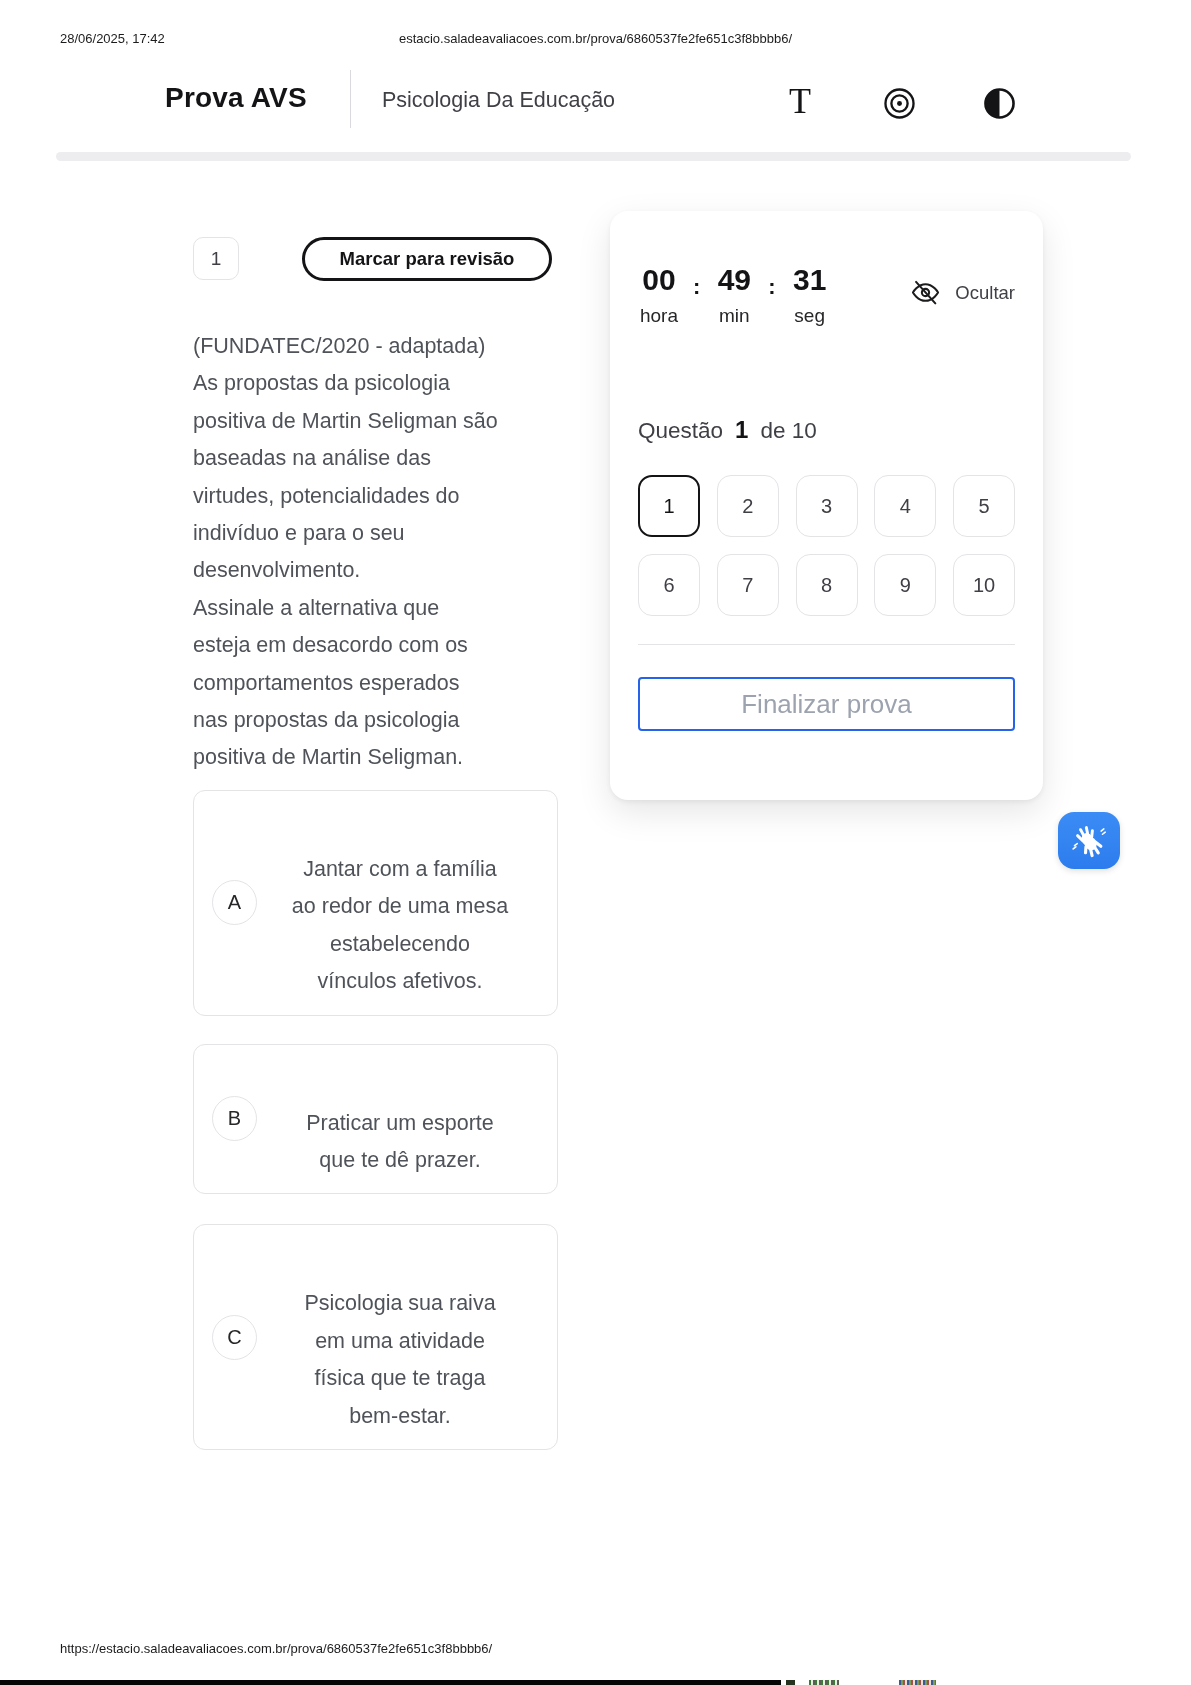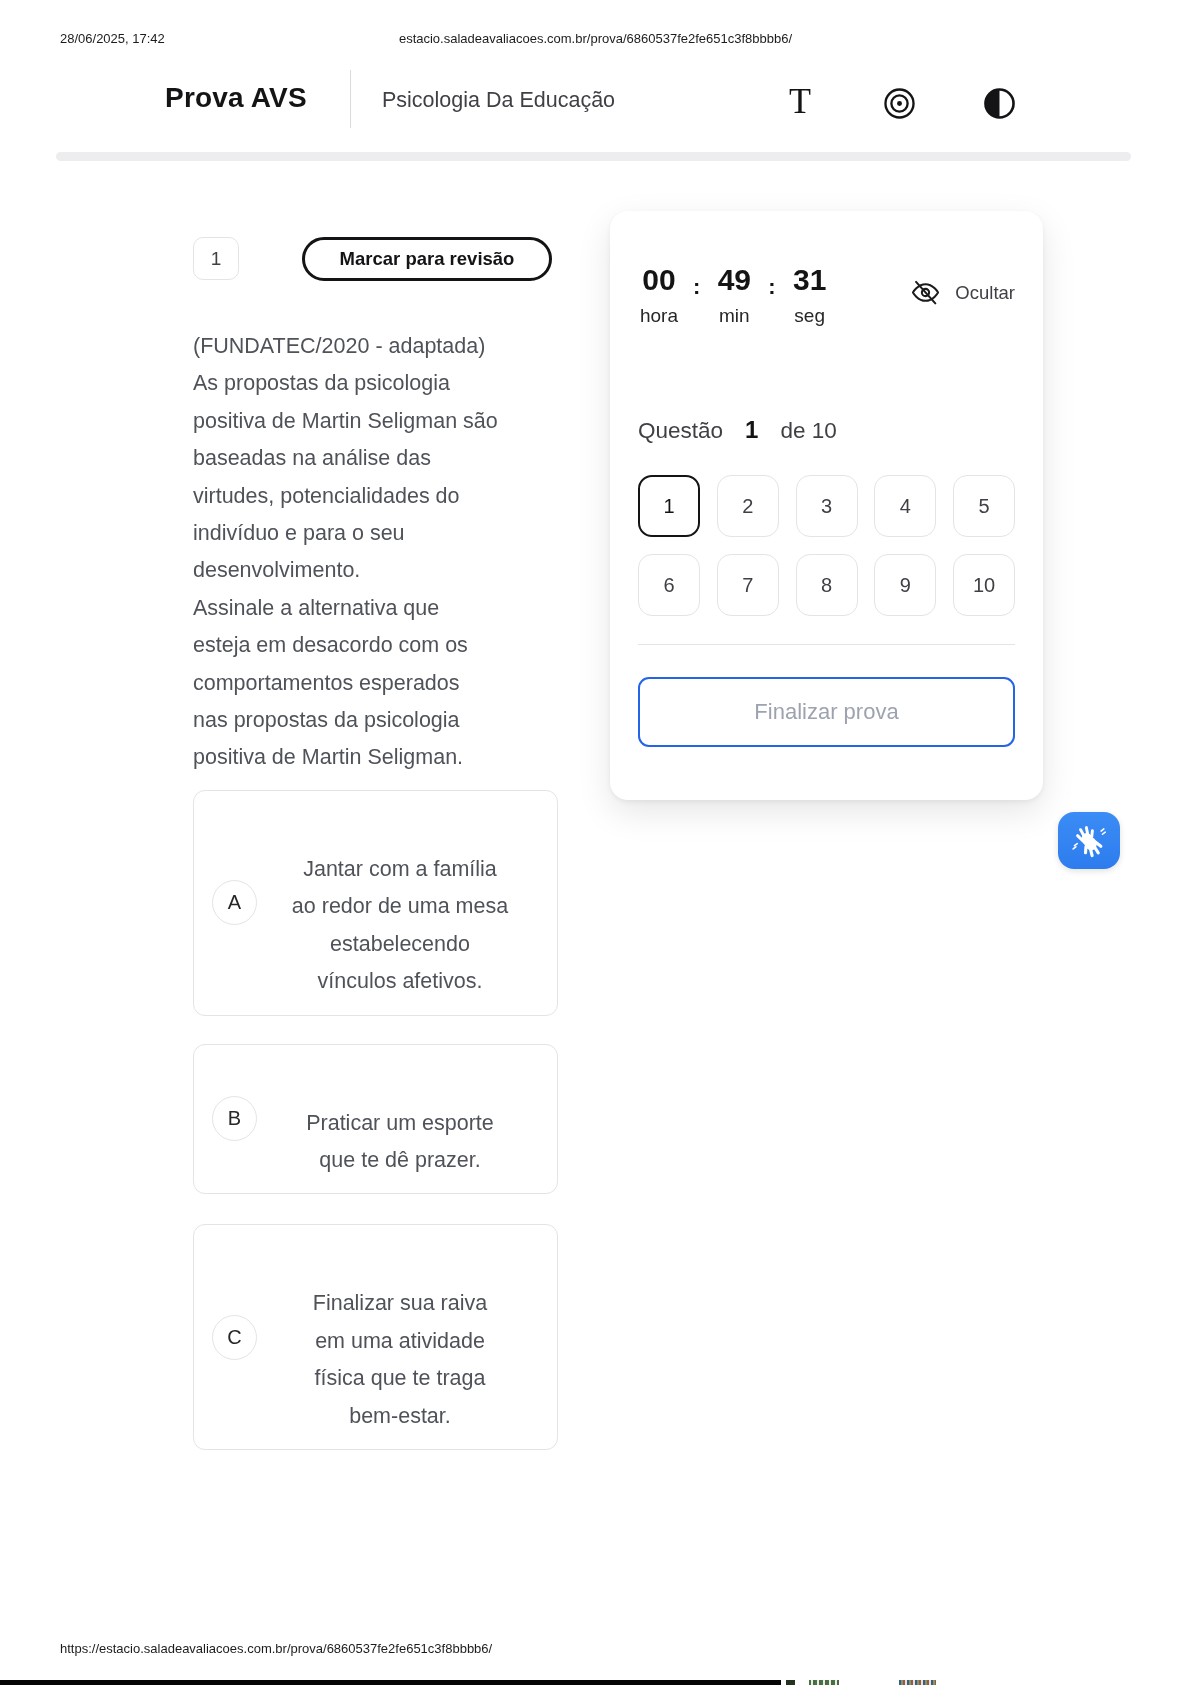--- a/index.html
+++ b/index.html
@@ -55,37 +55,37 @@
     box-shadow:0 2px 5px rgba(0,0,0,.06),0 12px 34px rgba(0,0,0,.10);
     box-sizing:border-box;padding:54px 28px 0;}
   .timer-row{display:flex;align-items:flex-start;}
   .t-group{display:flex;flex-direction:column;align-items:center;min-width:42px;}
   .t-num{font-size:30px;font-weight:700;line-height:1;color:#141417;}
   .t-label{margin-top:10px;font-size:19px;color:#27272a;line-height:22px;}
   .t-colon{font-size:22px;font-weight:700;color:#141417;margin:9px 13px 0;}
   .hide-ctl{margin-left:auto;margin-top:12px;display:flex;align-items:center;gap:11px;
     background:none;border:none;padding:0;cursor:pointer;font-family:inherit;}
   .hide-label{font-size:18.5px;color:#3f3f46;}
-  .progress-line{margin-top:89px;display:flex;align-items:baseline;gap:22px;
+  .progress-line{margin-top:89px;display:flex;align-items:baseline;gap:12px;
     font-size:22.5px;color:#3f3f46;line-height:28px;}
   .progress-current{font-size:24px;font-weight:700;color:#141417;}
   .qgrid{margin-top:30px;display:grid;grid-template-columns:repeat(5,62px);
     justify-content:space-between;row-gap:17px;}
   .qgrid-btn{width:62px;height:62px;box-sizing:border-box;border:1.5px solid #e4e4e7;
     border-radius:14px;background:#fff;font-size:20px;color:#3f3f46;cursor:pointer;
     display:flex;align-items:center;justify-content:center;font-family:inherit;}
   .qgrid-btn.current{border:2.5px solid #141417;color:#141417;}
   .blank-row{margin-top:28px;display:flex;align-items:center;height:22px;}
   .blank-dot{width:13px;height:13px;border:2px solid #9ca3af;border-radius:50%;
     box-sizing:border-box;margin-right:9px;background:#fff;}
   .blank-label{font-size:19px;color:#27272a;}
   .blank-count{font-size:19px;color:#141417;font-weight:700;margin-left:6px;}
   .panel-divider{margin-top:28px;height:1px;background:#e4e4e7;border:none;}
-  .finish-btn{margin-top:24px;width:100%;height:70px;box-sizing:border-box;background:#fff;
-    border:2.5px solid #2563eb;border-radius:11px;font-size:22px;color:#9ca3af;
+  .finish-btn{margin-top:24px;width:100%;height:54px;box-sizing:border-box;background:#fff;
+    border:2.5px solid #2563eb;border-radius:4px;font-size:26px;color:#9ca3af;
     cursor:pointer;font-family:inherit;}
 
   
   .vlibras{left:1058px;top:812px;width:62px;height:57px;border-radius:16px;border:none;
     background:linear-gradient(180deg,#3b8cf5,#2d7cee);cursor:pointer;padding:0;
     display:flex;align-items:center;justify-content:center;box-shadow:0 2px 6px rgba(0,0,0,.12);}
 
   
   .bottom-bar{left:0;top:1680px;width:781px;height:5px;background:#050505;}
   .speck{top:1680px;height:5px;}
@@ -146,21 +146,21 @@
 estabelecendo
 vínculos afetivos.</div>
   </div>
   <div class="option opt-b">
     <div class="opt-badge">B</div>
     <div class="opt-text">Praticar um esporte
 que te dê prazer.</div>
   </div>
   <div class="option opt-c">
     <div class="opt-badge">C</div>
-    <div class="opt-text">Finalizar sua raiva
+    <div class="opt-text">Psicologia sua raiva
 em uma atividade
 física que te traga
 bem-estar.</div>
   </div>
 </div>
 
 <div class="abs panel">
   <div class="timer-row">
     <div class="t-group">
       <div class="t-num">00</div>

